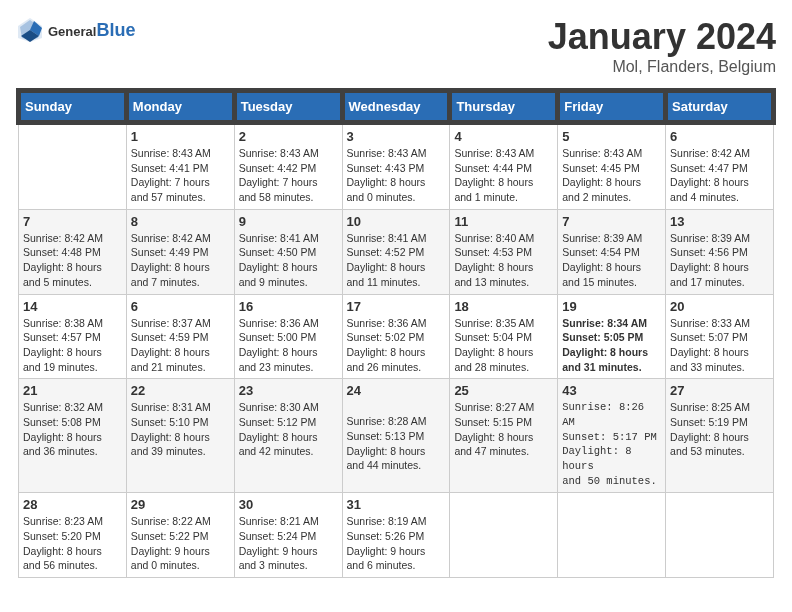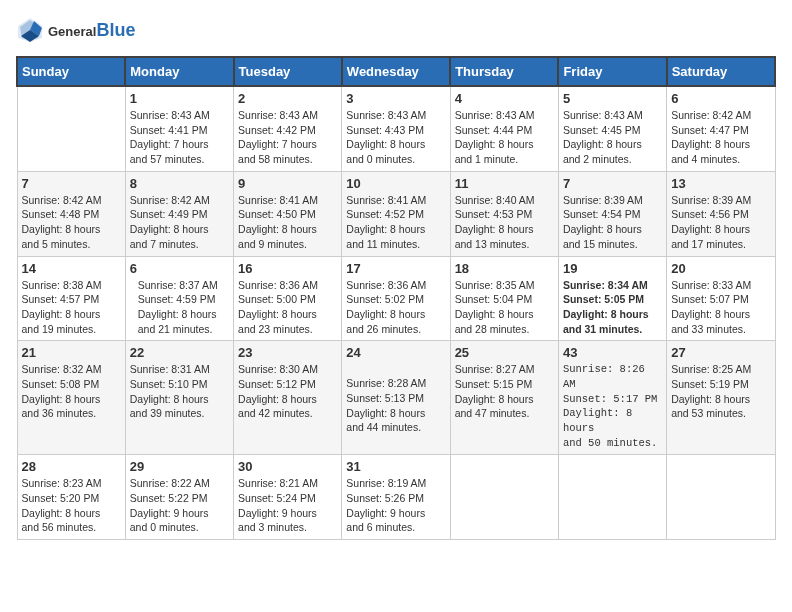--- a/index.html
+++ b/index.html
@@ -41,21 +41,21 @@
       width: 100%;
       border-collapse: collapse;
     }
     thead th {
       background-color: #2a6db5;
       color: #fff;
       font-size: 13px;
       font-weight: bold;
       padding: 6px 4px;
       text-align: left;
-      border: 2px solid #404040;
+      border: 5px solid #404040;
     }
     tbody td {
       border: 1px solid #ccc;
       vertical-align: top;
       padding: 4px;
       width: 14.28%;
       min-height: 80px;
       background: #fff;
     }
     tbody tr:nth-child(even) td {
@@ -84,20 +84,24 @@
   <div class="logo">
     <svg class="logo-icon" viewBox="0 0 28 28">
       <polygon points="14,2 26,10 26,22 14,26 2,22 2,10" fill="#2a6db5" opacity="0.15"></polygon>
       <polygon points="14,4 24,11 22,22 14,24 6,22 4,11" fill="#2a6db5" opacity="0.3"></polygon>
       <polygon points="18,5 26,12 23,20 14,14" fill="#2a6db5"></polygon>
       <polygon points="14,14 23,20 14,26 5,20" fill="#1a4d85"></polygon>
     </svg>
     <div>
       <span style="font-size:13px;font-weight:bold;color:#333;">General</span><span style="font-size:18px;font-weight:bold;color:#2a6db5;">Blue</span>
     </div>
+  </div>
+  <div class="title-area">
+    <div class="calendar-title">January 2024</div>
+    <div class="calendar-subtitle">Mol, Flanders, Belgium</div>
   </div>
 </div>
 
 <table>
   <thead>
     <tr>
       <th>Sunday</th>
       <th>Monday</th>
       <th>Tuesday</th>
       <th>Wednesday</th>
@@ -206,21 +210,21 @@
       <tr>
         <td>
           <span class="day-number">14</span>
           <div class="day-info" style="white-space: pre-line;">Sunrise: 8:38 AM
 Sunset: 4:57 PM
 Daylight: 8 hours
 and 19 minutes.</div>
         </td>
         <td>
           <span class="day-number">6</span>
-          <div class="day-info" style="white-space: pre-line; margin-left: 8px;">Sunrise: 8:37 AM
+          <div class="day-info" style="white-space: pre-line;">Sunrise: 8:37 AM
 Sunset: 4:59 PM
 Daylight: 8 hours
 and 21 minutes.</div>
         </td>
         <td>
           <span class="day-number">16</span>
           <div class="day-info" style="white-space: pre-line;">Sunrise: 8:36 AM
 Sunset: 5:00 PM
 Daylight: 8 hours
 and 23 minutes.</div>

